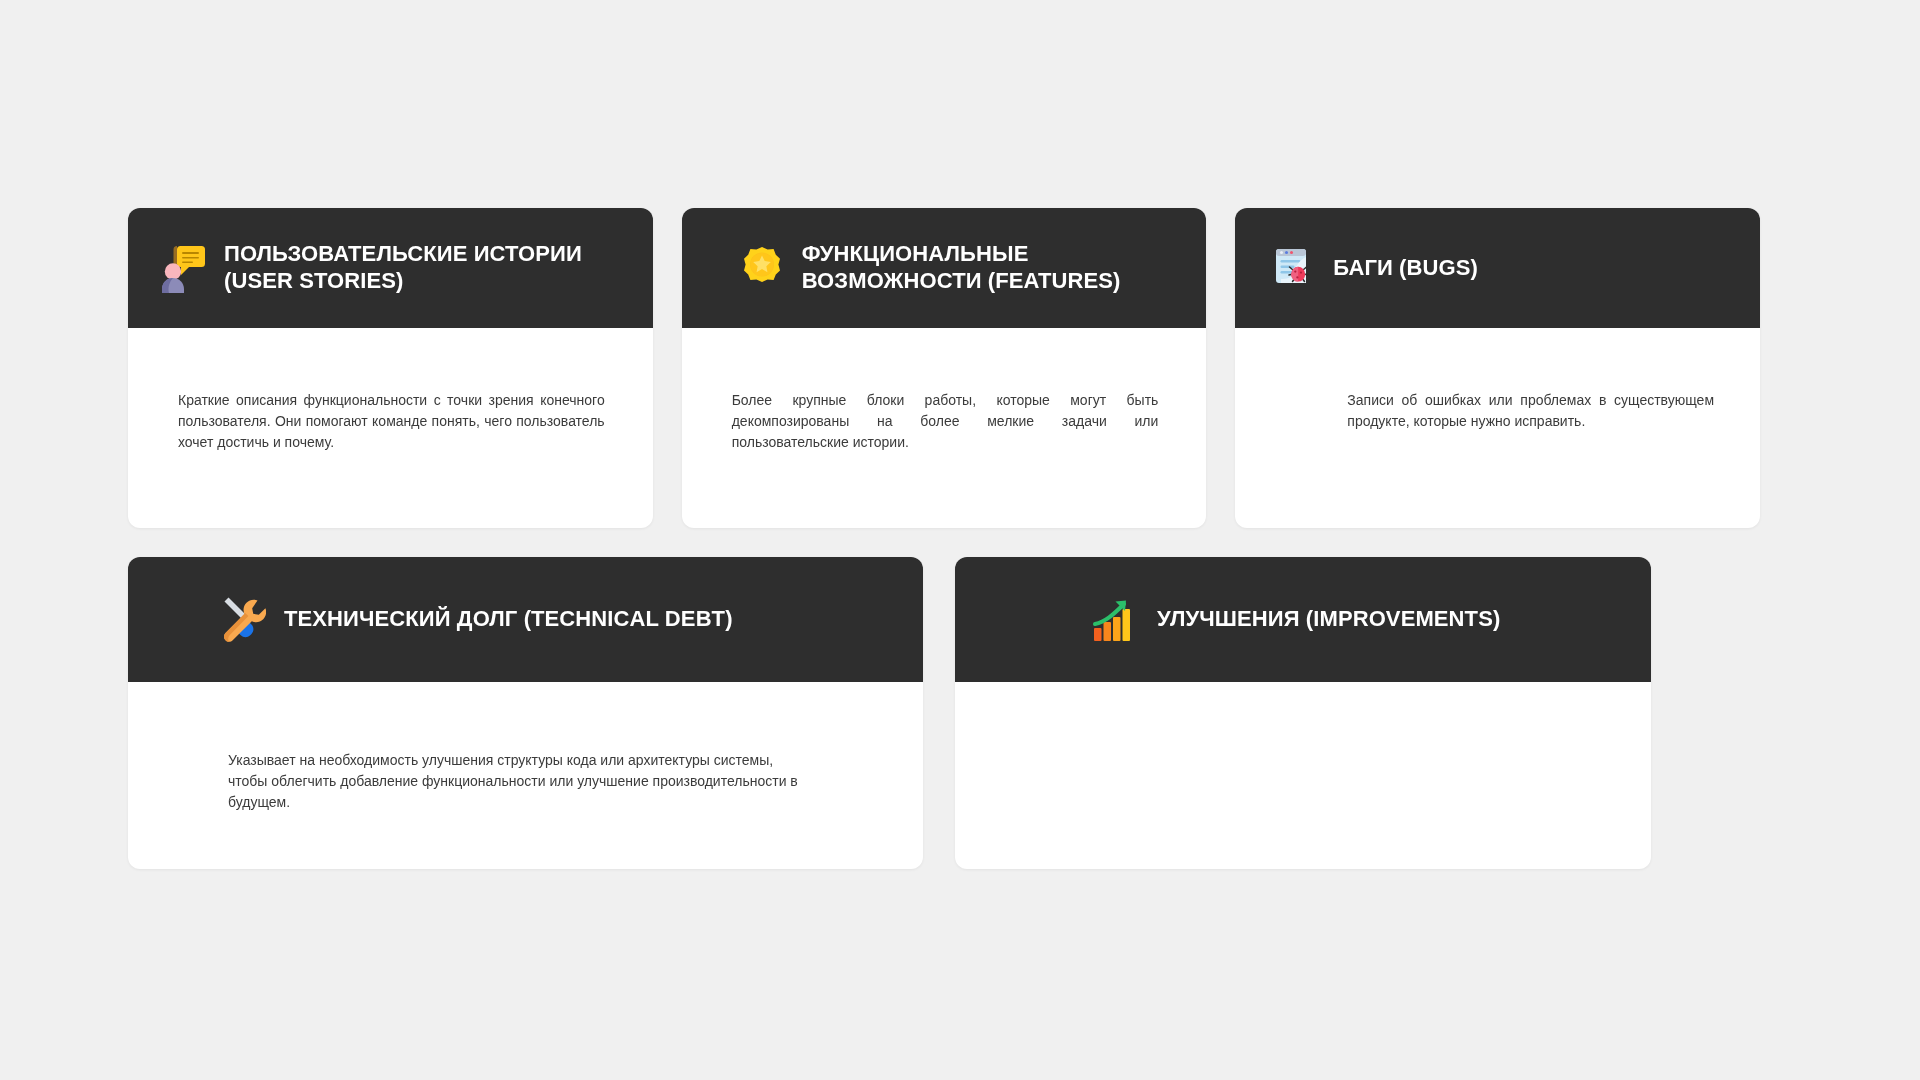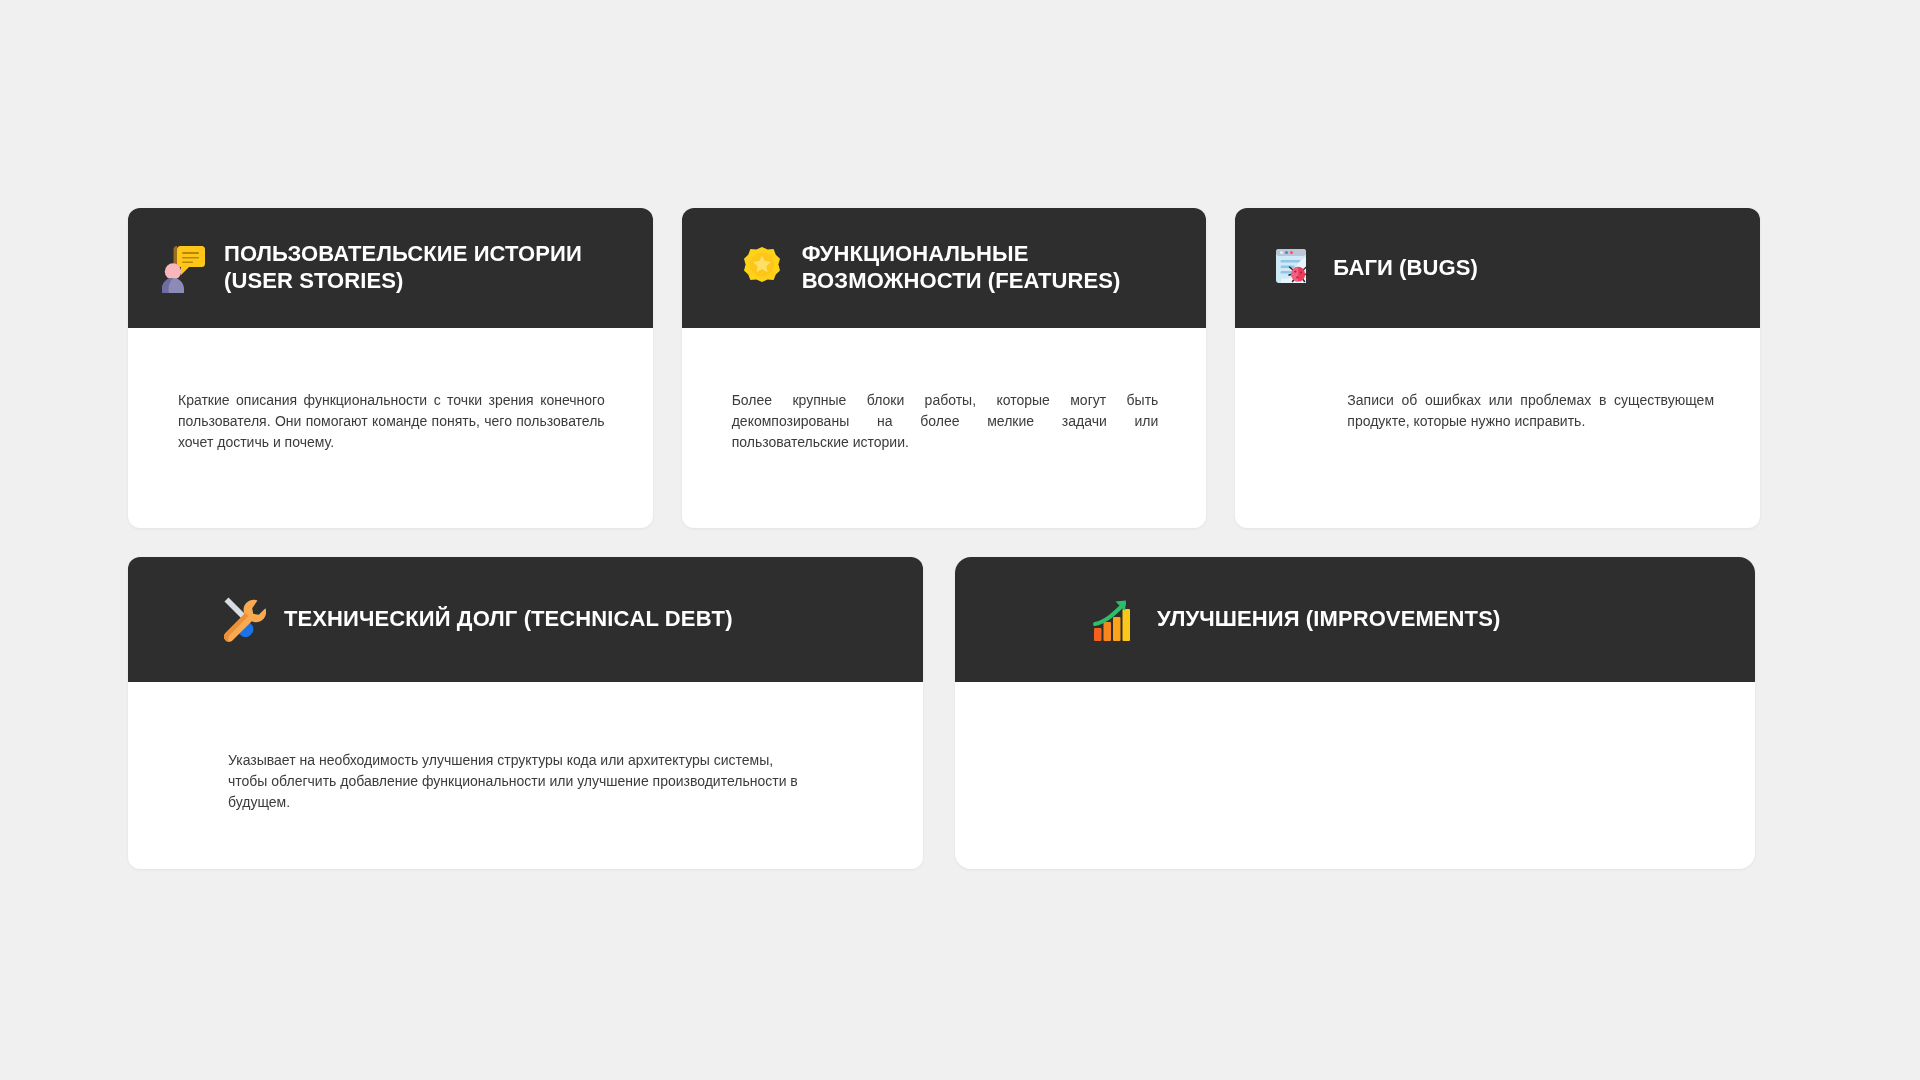--- a/index.html
+++ b/index.html
@@ -49,23 +49,22 @@
   .row-top .card {
     width: 525px;
     height: 320px;
   }
 
   .card-debt {
     width: 795px;
     height: 312px;
   }
   .card-improve {
-    width: 800px;
+    width: 696px;
     height: 312px;
-    border-radius: 16px;
   }
 
   
   .card-header {
     background: #2e2e2e;
     display: flex;
     align-items: center;
     flex: 0 0 auto;
   }
 

